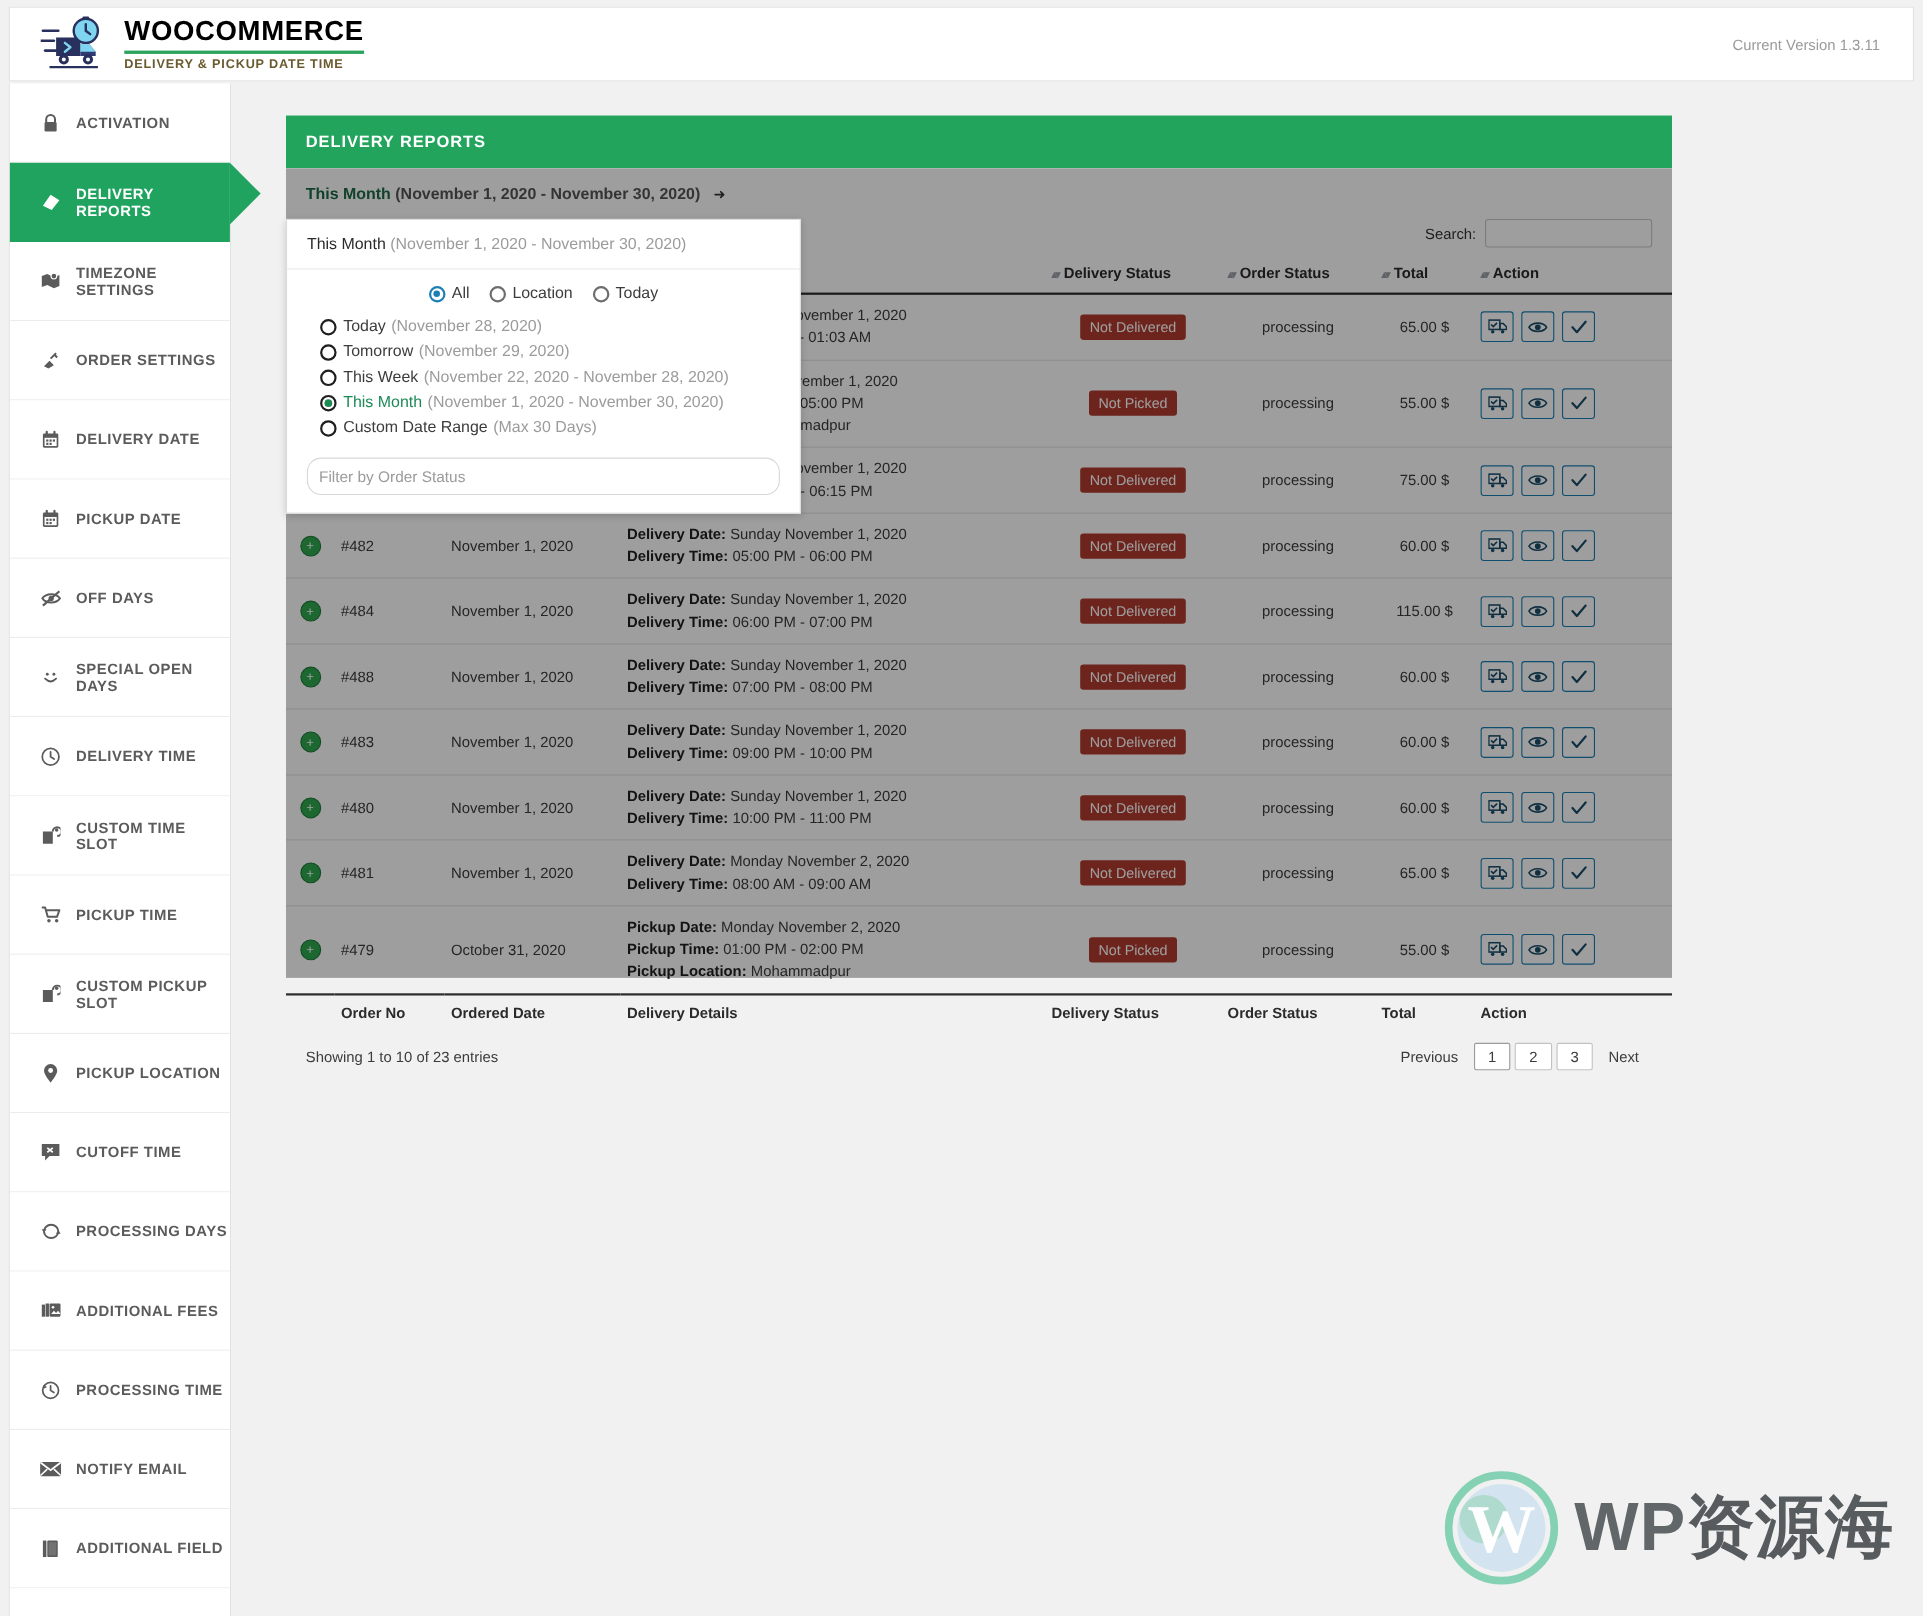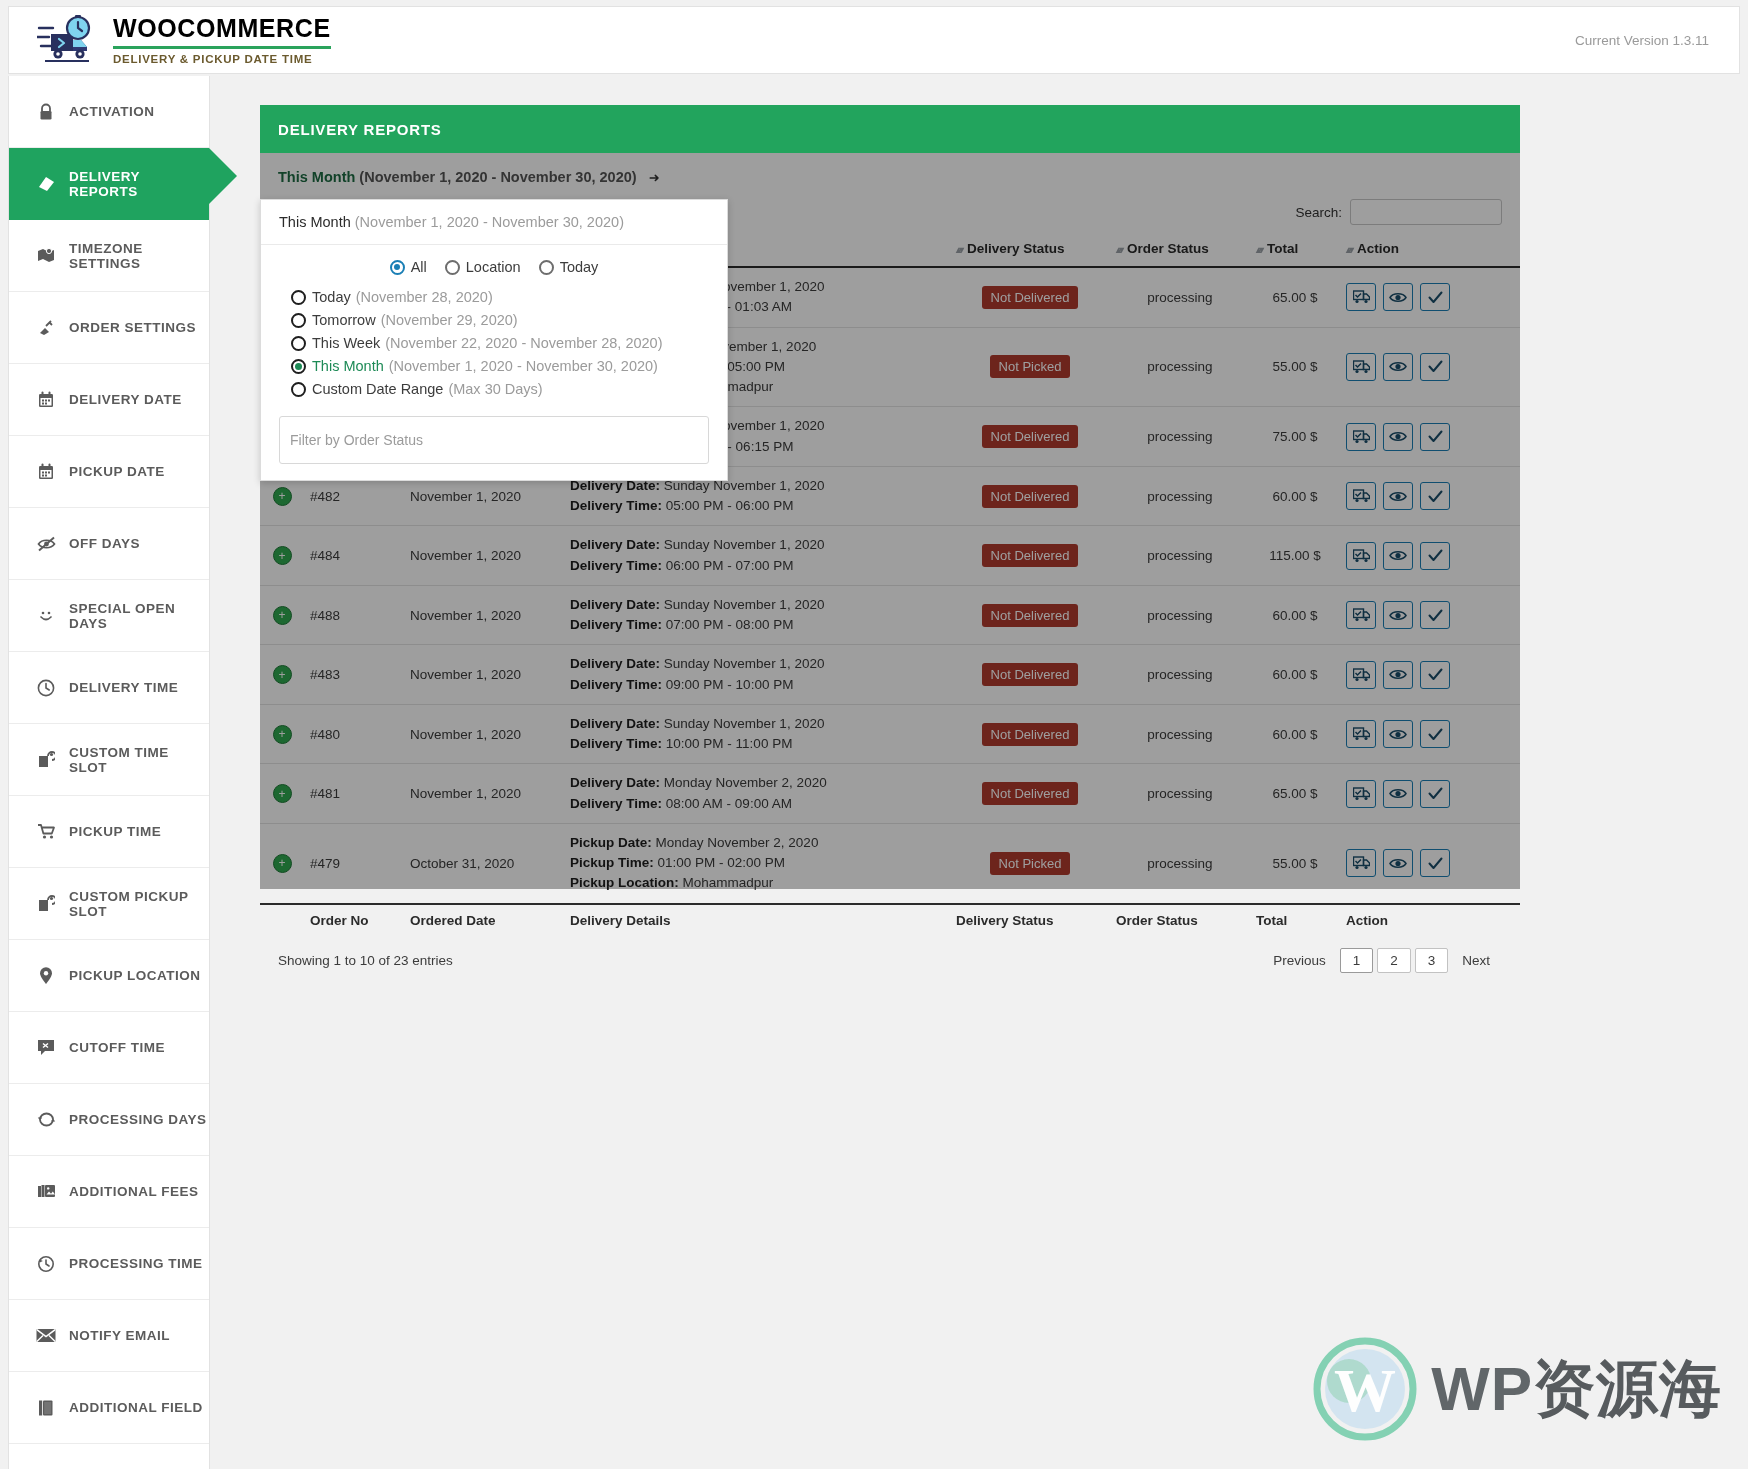--- a/index.html
+++ b/index.html
@@ -182,22 +182,22 @@
     content:""; position:absolute; inset:2px; border-radius:50%; background:#1d8a56;
   }
   .radio.dark{ border-color:#1f1f1f; }
   .opt-row{
     display:flex; align-items:center; font-size:14.5px; margin:7px 12px; cursor:pointer;
   }
   .opt-row .ol-main{ color:#3c3c3c; }
   .opt-row.sel .ol-main{ color:#1d8a56; }
   .opt-row .ol-dim{ color:#9b9b9b; margin-left:5px; }
   .pop-input{
-    width:100%; height:48px; margin-top:12px;
-    border:1px solid #d8d8d8; border-radius:3px; padding:0 10px;
+    width:100%; height:34px; margin-top:12px;
+    border:1px solid #d8d8d8; border-radius:13px; padding:0 10px;
     font-size:14px; color:#3c3c3c; font-family:"Liberation Sans", sans-serif;
   }
   .pop-input::placeholder{ color:#9b9b9b; }
   .btn-row{ display:flex; gap:6px; margin-top:26px; }
   .btn{
     border:1px solid #1b86c0; background:#1b86c0; color:#fff;
     font-size:14px; padding:7px 11px; border-radius:3px; cursor:pointer;
     font-family:"Liberation Sans", sans-serif; white-space:nowrap;
   }
   .btn.ghost{ background:#fafafa; color:#55707e; border-color:#1b86c0; }

